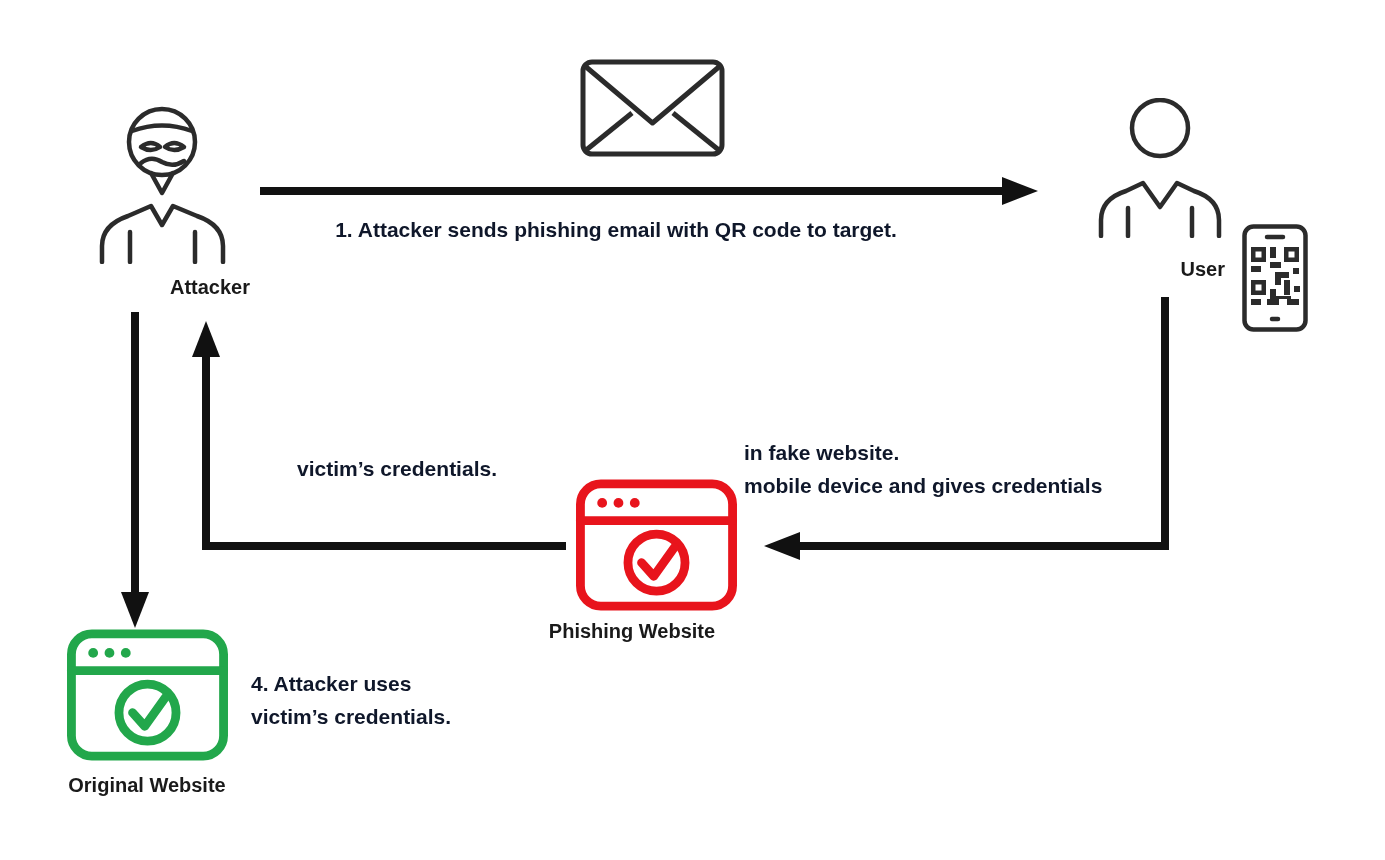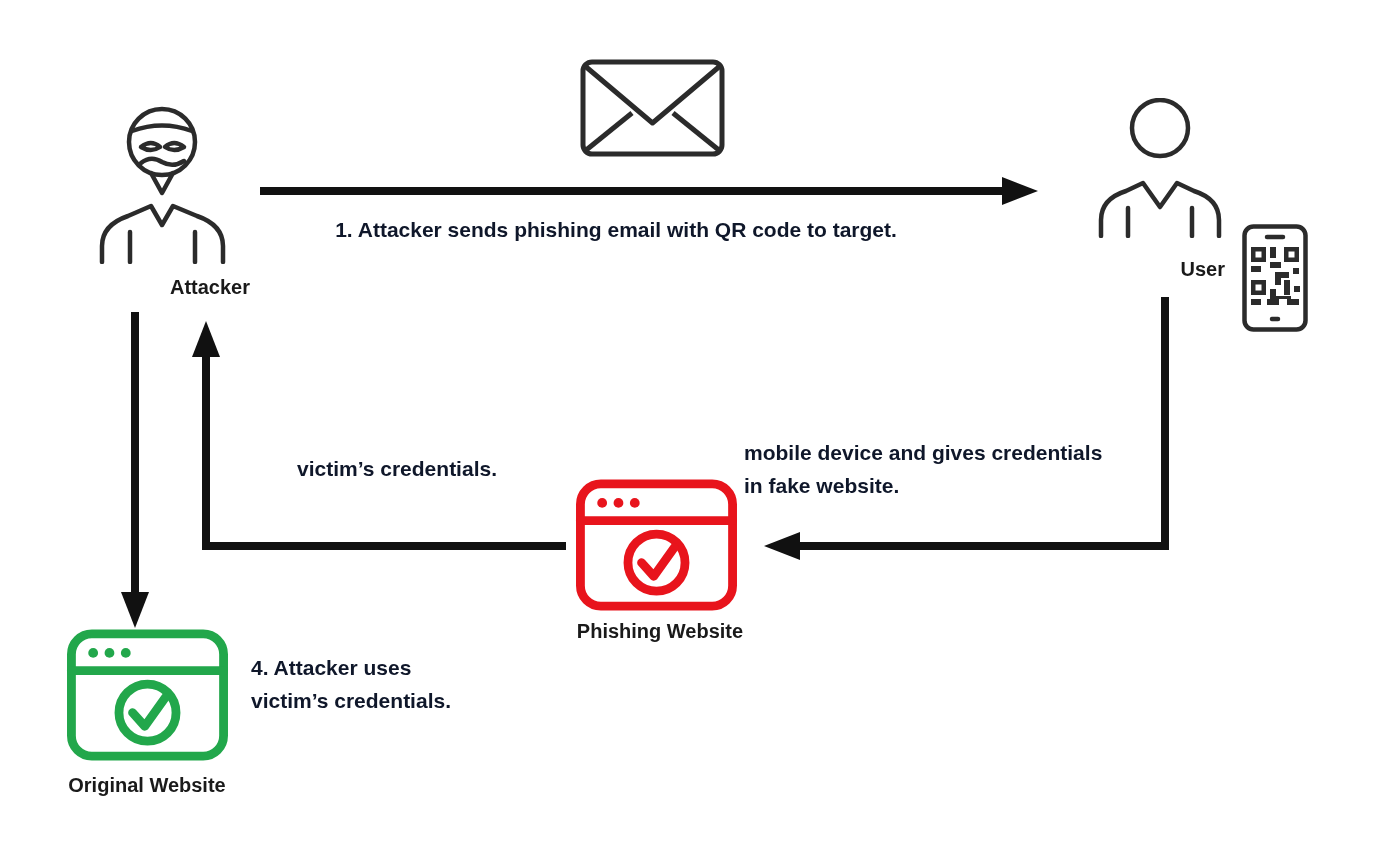--- a/index.html
+++ b/index.html
@@ -112,56 +112,56 @@
     <g fill="#ffffff">
       <rect x="13.5" y="27.5" width="6" height="6"></rect>
       <rect x="46.5" y="27.5" width="6" height="6"></rect>
       <rect x="13.5" y="60.5" width="6" height="6"></rect>
       <rect x="19" y="75" width="6" height="6"></rect>
       <rect x="37" y="75" width="8" height="6"></rect>
     </g>
   </svg>
 
   <div class="step-text" style="left:744px;top:436px;width:430px;">
+    <span>in fake website.</span>
     <span>mobile device and gives credentials</span>
-    <span>in fake website.</span>
   </div>
 
   <div class="step-text center" style="left:277px;top:452px;width:240px;">
     <span>victim’s credentials.</span>
   </div>
 
   <svg class="abs" style="left:575px;top:478px;" width="163" height="134" viewBox="0 0 120 98">
     <g fill="none" stroke-width="6.5" stroke-linecap="round" stroke-linejoin="round" stroke="#e8141c">
       <rect x="4" y="4" width="112" height="90" rx="15"></rect>
       <line x1="4" y1="31" x2="116" y2="31"></line>
       <circle cx="60" cy="62" r="21"></circle>
       <path d="M49 62 L58 72 L73 51"></path>
     </g>
     <g fill="#e8141c">
       <circle cx="20" cy="18" r="3.6"></circle>
       <circle cx="32" cy="18" r="3.6"></circle>
       <circle cx="44" cy="18" r="3.6"></circle>
     </g>
   </svg>
-  <div class="node-label" style="left:560px;top:620px;width:200px;">Phishing Website</div>
+  <div class="node-label" style="left:532px;top:620px;width:200px;">Phishing Website</div>
 
   <svg class="abs" style="left:66px;top:628px;" width="163" height="134" viewBox="0 0 120 98">
     <g fill="none" stroke-width="6.5" stroke-linecap="round" stroke-linejoin="round" stroke="#22a74b">
       <rect x="4" y="4" width="112" height="90" rx="15"></rect>
       <line x1="4" y1="31" x2="116" y2="31"></line>
       <circle cx="60" cy="62" r="21"></circle>
       <path d="M49 62 L58 72 L73 51"></path>
     </g>
     <g fill="#22a74b">
       <circle cx="20" cy="18" r="3.6"></circle>
       <circle cx="32" cy="18" r="3.6"></circle>
       <circle cx="44" cy="18" r="3.6"></circle>
     </g>
   </svg>
   <div class="node-label" style="left:47px;top:774px;width:200px;">Original Website</div>
 
-  <div class="step-text" style="left:251px;top:651px;width:240px;">
+  <div class="step-text" style="left:251px;top:667px;width:240px;">
     <span>4. Attacker uses</span>
     <span>victim’s credentials.</span>
   </div>
 
 </div>
 
 </body></html>

